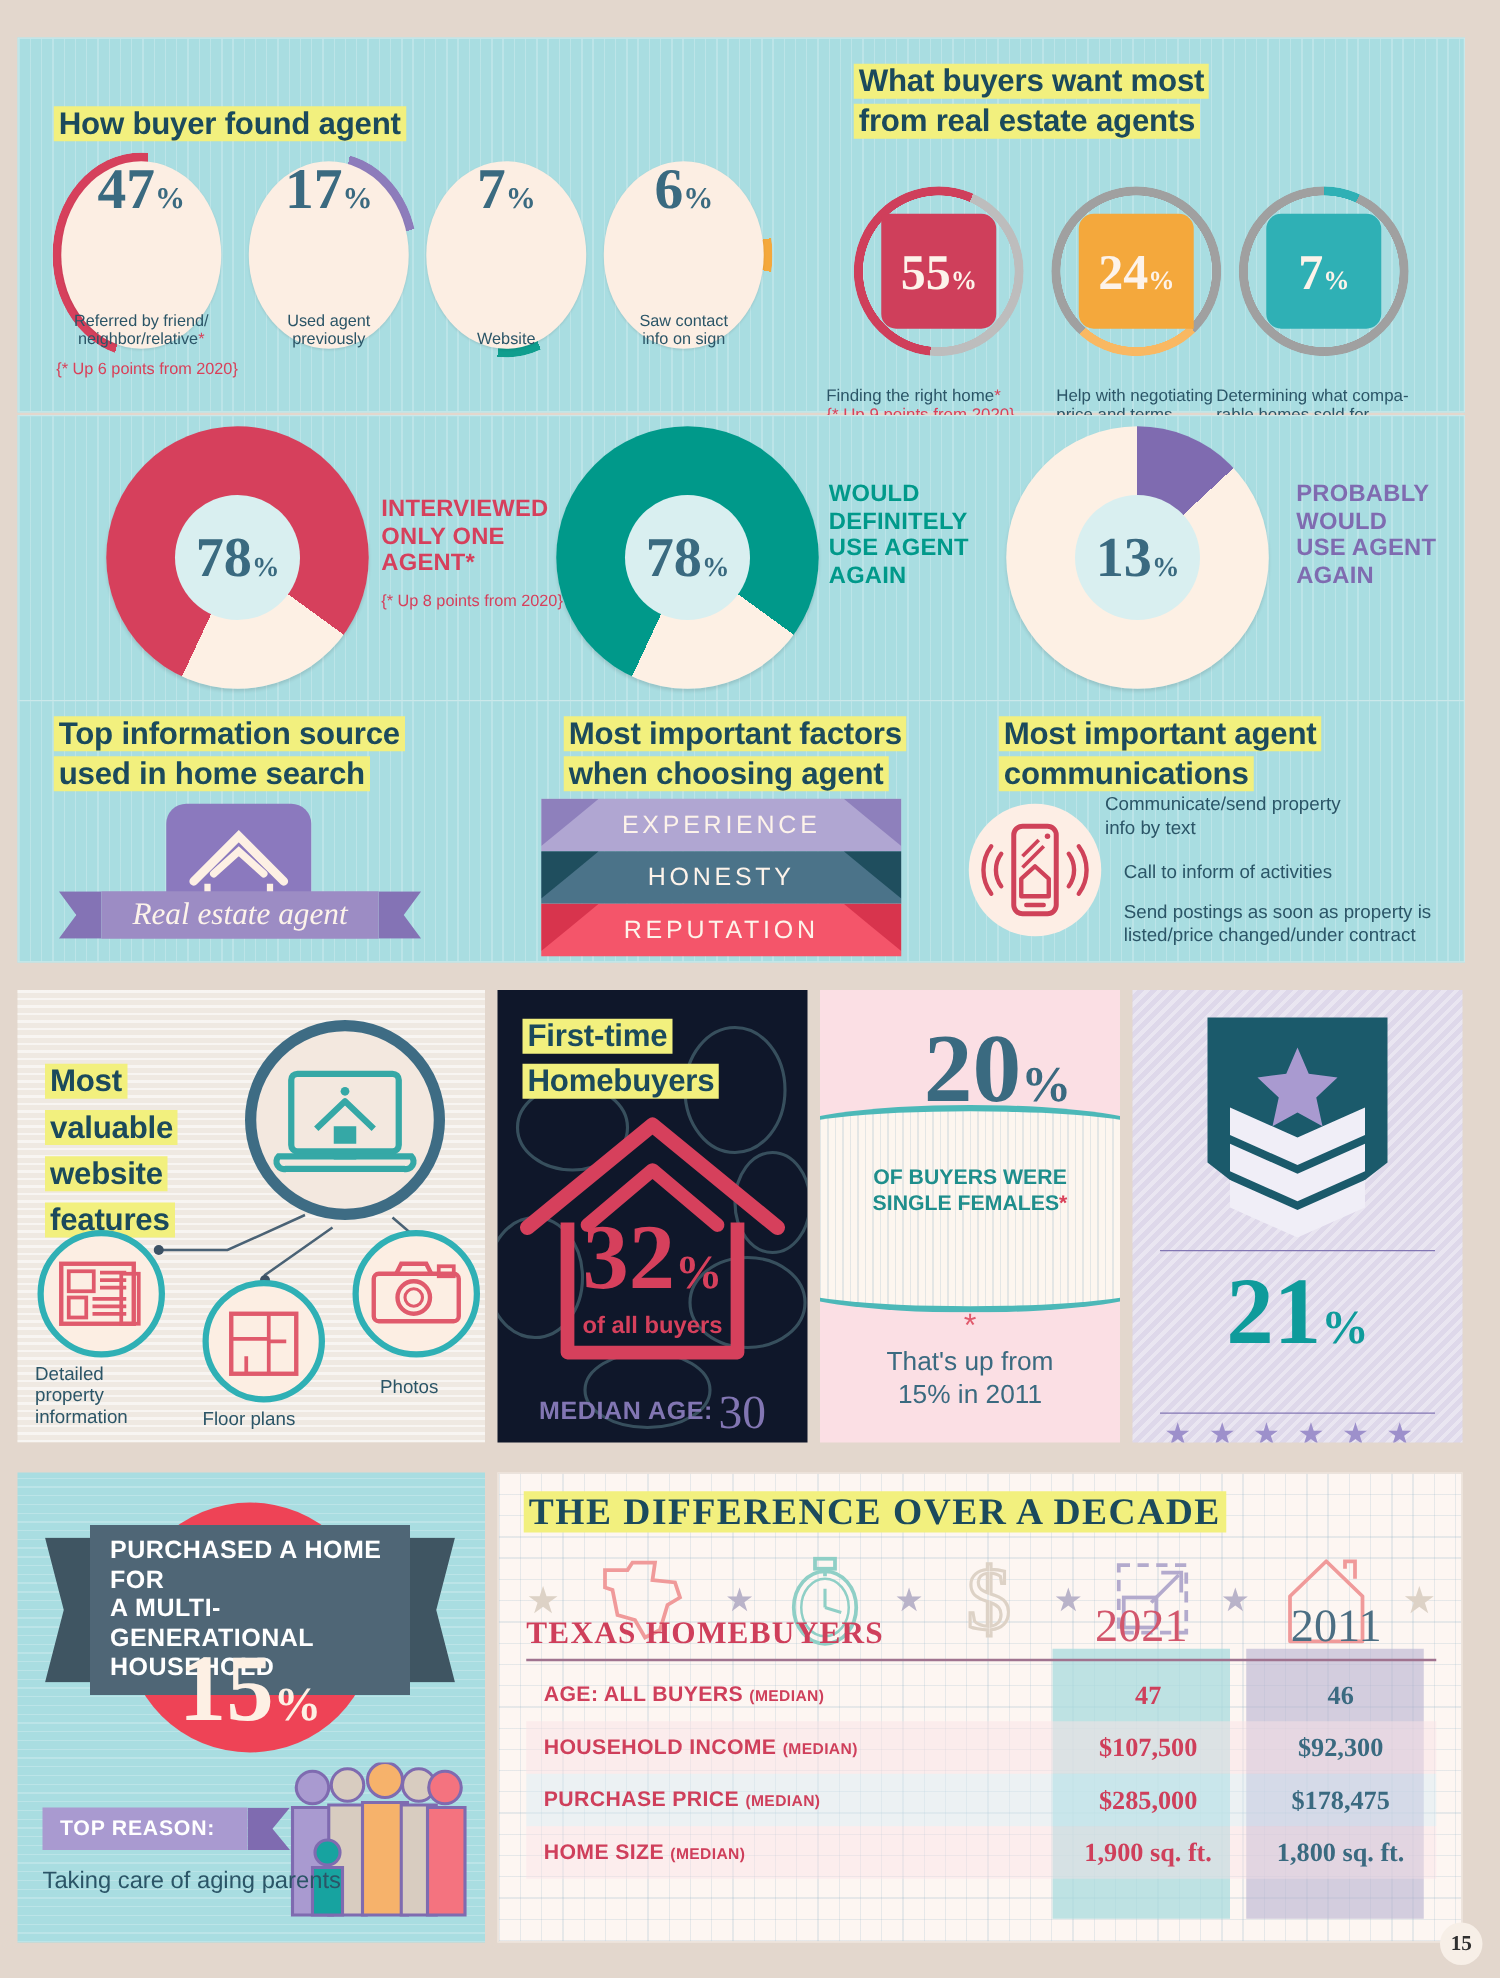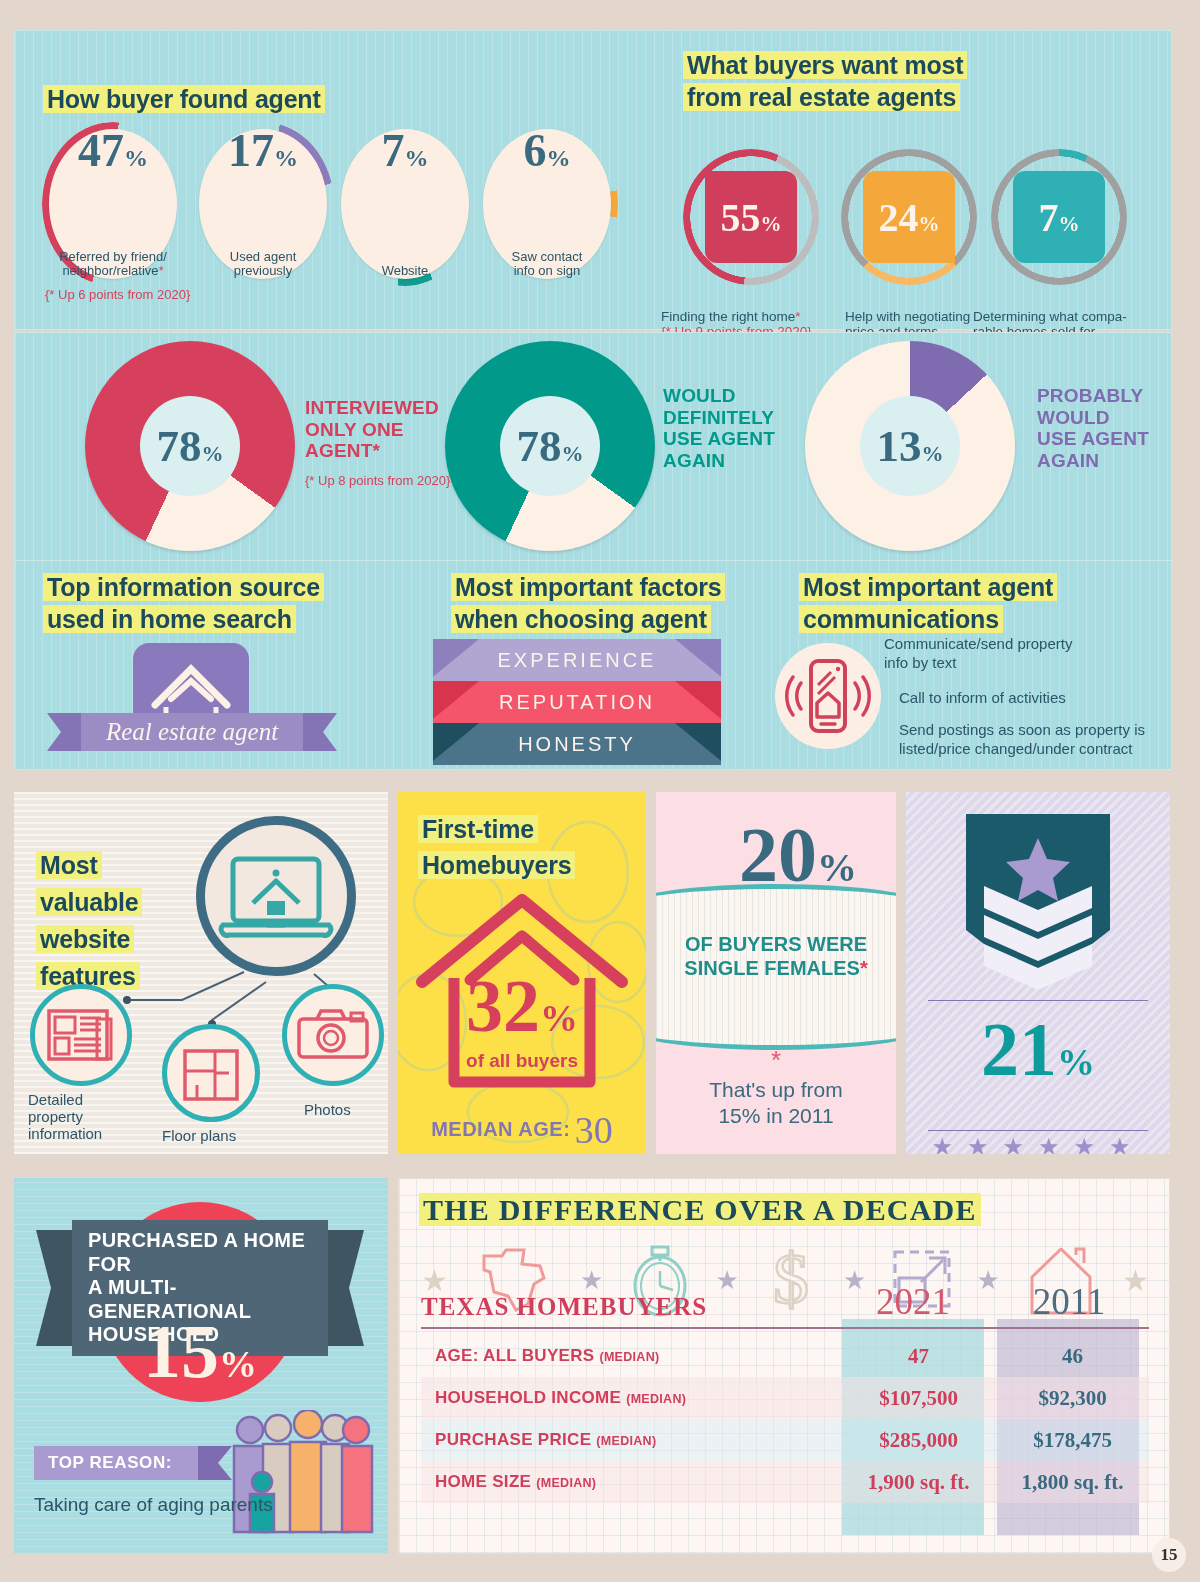--- a/index.html
+++ b/index.html
@@ -76,21 +76,21 @@
   .factor{position:absolute;left:0;width:288px;height:42px;display:flex;align-items:center;justify-content:center;}
   .factor span{color:#fdf3ea;font-size:20px;letter-spacing:3px;font-weight:500;}
   .factor .ch{position:absolute;top:0;width:46px;height:42px;}
 
   .commitem{position:absolute;font-size:15px;line-height:1.24;color:#2b5567;}
 
   
   .rowcard{position:absolute;top:792px;height:362px;box-sizing:border-box;}
   #c-web{left:14px;width:374px;background:#efe9e2;
     background-image:repeating-linear-gradient(0deg,rgba(255,255,255,.55) 0 2px,rgba(0,0,0,0) 2px 6px);}
-  #c-ft{left:398px;width:248px;background:#fde047;}
+  #c-ft{left:398px;width:248px;background:#0f172a;}
   #c-sf{left:656px;width:240px;background:#fbdfe4;}
   #c-vet{left:906px;width:264px;background:#ded8ea;
     background-image:repeating-linear-gradient(135deg,rgba(255,255,255,.35) 0 3px,rgba(0,0,0,0) 3px 7px);}
 
   .circicon{position:absolute;border-radius:50%;background:#fceee3;box-sizing:border-box;}
   .caplabel{position:absolute;font-size:15px;line-height:1.12;color:#2b5567;}
 
   
   #c-multi{position:absolute;left:14px;top:1178px;width:374px;height:376px;
     background:#a9dde1;
@@ -283,29 +283,29 @@
     <h2 class="sect" style="position:absolute;left:436px;top:10px;">
       <span class="hl">Most important factors</span><br>
       <span class="hl">when choosing agent</span>
     </h2>
     <div style="position:absolute;left:418px;top:78px;width:288px;">
       <div class="factor" style="top:0;background:#b0a6d2;position:relative;">
         <div class="ch" style="left:0;background:#8e80bc;clip-path:polygon(0 0,100% 0,50% 45%,0 90%);"></div>
         <div class="ch" style="right:0;background:#8e80bc;clip-path:polygon(0 0,100% 0,100% 90%,50% 45%);"></div>
         <span>EXPERIENCE</span>
       </div>
+      <div class="factor" style="background:#4b7389;position:relative;">
+        <div class="ch" style="left:0;background:#1f4e5e;clip-path:polygon(0 0,100% 0,50% 45%,0 90%);"></div>
+        <div class="ch" style="right:0;background:#1f4e5e;clip-path:polygon(0 0,100% 0,100% 90%,50% 45%);"></div>
+        <span>HONESTY</span>
+      </div>
       <div class="factor" style="background:#f4556a;position:relative;">
         <div class="ch" style="left:0;background:#d8344d;clip-path:polygon(0 0,100% 0,50% 45%,0 90%);"></div>
         <div class="ch" style="right:0;background:#d8344d;clip-path:polygon(0 0,100% 0,100% 90%,50% 45%);"></div>
         <span>REPUTATION</span>
-      </div>
-      <div class="factor" style="background:#4b7389;position:relative;">
-        <div class="ch" style="left:0;background:#1f4e5e;clip-path:polygon(0 0,100% 0,50% 45%,0 90%);"></div>
-        <div class="ch" style="right:0;background:#1f4e5e;clip-path:polygon(0 0,100% 0,100% 90%,50% 45%);"></div>
-        <span>HONESTY</span>
       </div>
     </div>
 
     <h2 class="sect" style="position:absolute;left:784px;top:10px;">
       <span class="hl">Most important agent</span><br>
       <span class="hl">communications</span>
     </h2>
     <div style="position:absolute;left:760px;top:82px;width:106px;height:106px;border-radius:50%;background:#fdeee5;">
       <svg width="106" height="106" viewBox="0 0 106 106">
         <rect x="36" y="18" width="34" height="70" rx="7" fill="none" stroke="#cf4259" stroke-width="4"></rect>
@@ -428,21 +428,21 @@
     </div>
   </div>
 
   <div class="rowcard card" id="c-sf">
     <div style="position:absolute;left:-30px;top:92px;width:300px;height:156px;background:#fdf6ef;
          background-image:repeating-linear-gradient(90deg,rgba(180,200,210,.35) 0 1px,rgba(0,0,0,0) 1px 6px);
          border-top:5px solid #4cb8b8;border-bottom:5px solid #4cb8b8;border-radius:50%/22px;"></div>
     <div style="position:absolute;left:0;top:18px;width:284px;text-align:center;">
       <span style="font-family:'Liberation Serif',serif;font-weight:bold;font-size:78px;color:#3a6a80;">20</span><span style="font-family:'Liberation Serif',serif;font-weight:bold;font-size:40px;color:#3a6a80;">%</span>
     </div>
-    <div style="position:absolute;left:0;top:140px;width:240px;text-align:center;font-size:20px;font-weight:bold;color:#1e8e8c;line-height:1.22;">
+    <div style="position:absolute;left:0;top:140px;width:240px;text-align:center;font-size:17px;font-weight:bold;color:#1e8e8c;line-height:1.22;">
       <span>OF BUYERS WERE</span><br>
       <span>SINGLE FEMALES</span><span class="star">*</span>
     </div>
     <div style="position:absolute;left:0;top:258px;width:240px;text-align:center;">
       <div style="color:#e05a6c;font-size:26px;line-height:.8;">*</div>
       <div style="font-size:21px;color:#3a6a80;line-height:1.26;margin-top:6px;">
         <span>That's up from</span><br>
         <span>15% in 2011</span>
       </div>
     </div>

